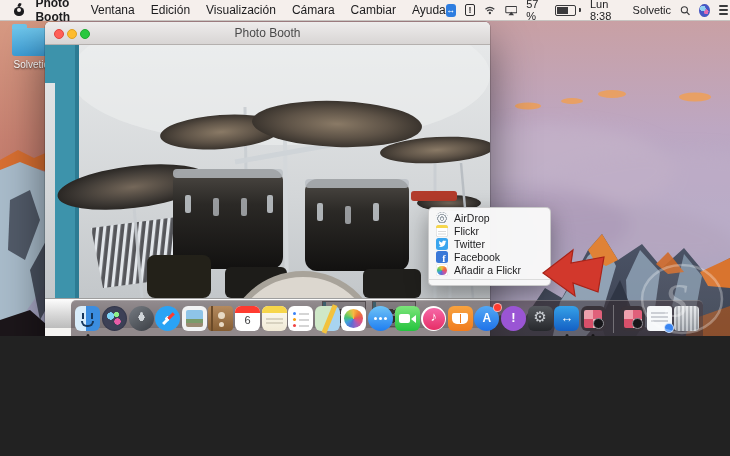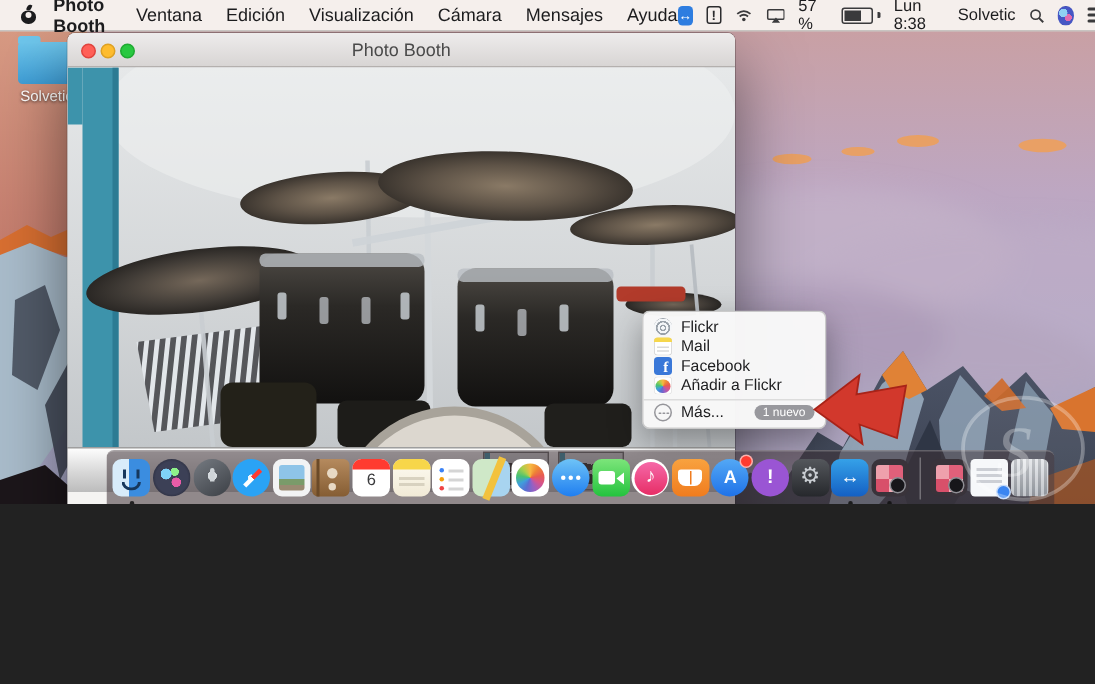--- a/index.html
+++ b/index.html
@@ -232,21 +232,21 @@
   <div class="menubar">
     <div class="mb-left">
       <span class="apple">
           <i></i>
         </span>
       <span class="mb-appname">Photo Booth</span>
       <span>Ventana</span>
       <span>Edición</span>
       <span>Visualización</span>
       <span>Cámara</span>
-      <span>Mensajes</span>
+      <span>Cambiar</span>
       <span>Ayuda</span>
     </div>
     <div class="mb-right">
       <span class="tvmb">↔</span>
       <span class="inputmb">!</span>
       <svg width="15" height="12" viewBox="0 0 16 13">
         <path d="M2,5.5 Q8,.5 14,5.5" fill="none" stroke="#3a3a3c" stroke-width="1.6"></path>
         <path d="M4.2,7.8 Q8,4.8 11.8,7.8" fill="none" stroke="#3a3a3c" stroke-width="1.6"></path>
         <circle cx="8" cy="10.6" r="1.6" fill="#3a3a3c"></circle>
       </svg>
@@ -365,40 +365,43 @@
       </div>
       <div class="share-btn">
         <span class="share-glyph"></span>
       </div>
     </div>
   </div>
 
   <div class="share-menu">
     <div class="sm-row">
       <span class="mi mi-airdrop"></span>
-      <span>Flickr</span>
+      <span>AirDrop</span>
     </div>
     <div class="sm-row">
       <span class="mi mi-notes"></span>
-      <span>Mail</span>
+      <span>Flickr</span>
+    </div>
+    <div class="sm-row">
+      <span class="mi mi-twitter">
+        <svg width="9" height="9" viewBox="0 0 12 12">
+            <path fill="#fff" d="M11 2.9c-.4.2-.8.3-1.2.4.4-.3.7-.7.9-1.2-.4.3-.9.5-1.4.6-.4-.4-.9-.7-1.5-.7-1.2 0-2.1 1-2.1 2.1v.5C4 4.5 2.5 3.7 1.5 2.5c-.2.3-.3.7-.3 1.1 0 .7.4 1.4 1 1.8-.3 0-.7-.1-1-.3 0 1 .7 1.9 1.7 2.1-.2 0-.4.1-.6.1h-.4c.3.9 1.1 1.5 2 1.5-.7.6-1.6.9-2.6.9H.8c.9.6 2 .9 3.2.9 3.8 0 5.9-3.2 5.9-5.9v-.3c.4-.3.8-.7 1.1-1.1z"></path>
+          </svg>
+      </span>
+      <span>Twitter</span>
     </div>
     <div class="sm-row">
       <span class="mi mi-facebook"></span>
       <span>Facebook</span>
     </div>
     <div class="sm-row">
       <span class="mi mi-photosapp"></span>
       <span>Añadir a Flickr</span>
     </div>
     <div class="sm-sep"></div>
-    <div class="sm-row">
-      <span class="mi mi-more"></span>
-      <span>Más...</span>
-      <span class="sm-badge">1 nuevo</span>
-    </div>
   </div>
 
   <svg class="red-arrow" width="70" height="58" viewBox="0 0 70 58">
     <polygon points="3,29 33,6 31,19 64,13 58,48 33,39 35,52" fill="#d2382c" stroke="#a82318" stroke-width="1.2"></polygon>
   </svg>
 
   <div class="dock">
     <div class="dk di-finder">
         <span class="run-dot"></span>
       </div>

